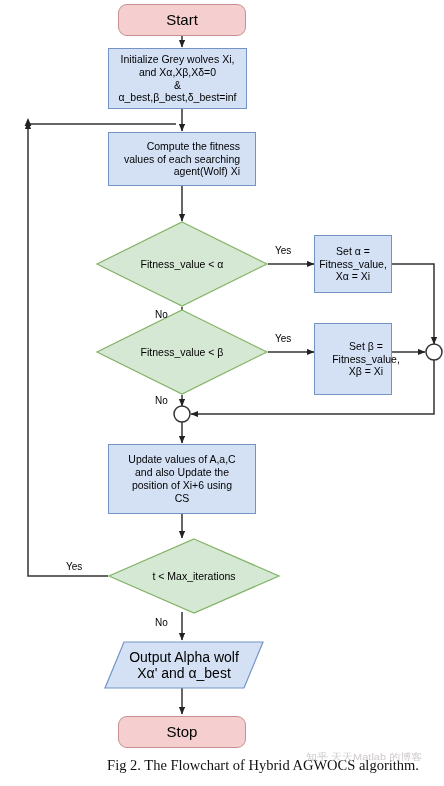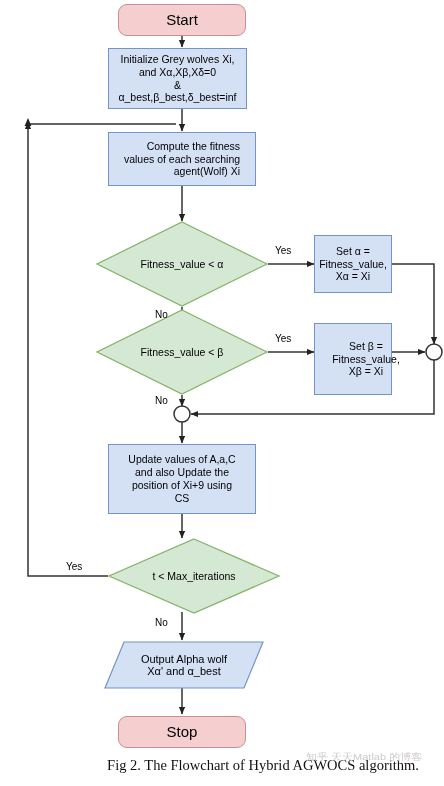--- a/index.html
+++ b/index.html
@@ -75,21 +75,21 @@
     left: 0; top: 0;
   }
   .io-label {
     position: absolute;
     left: 0; top: 0;
     width: 100%;
     height: 100%;
     display: flex;
     align-items: center;
     justify-content: center;
-    font-size: 11px;
+    font-size: 14px;
     color: #000;
     text-align: center;
     white-space: pre-line;
   }
   .edge-label {
     position: absolute;
     font-size: 10px;
     color: #000;
     z-index: 4;
     background: transparent;
@@ -198,21 +198,21 @@
   </svg>
   <div class="decision-label">Fitness_value  &lt; β</div>
 </div>
 
 <div class="node process" style="left:314px; top:323px; width:78px; height:72px;padding-left:26px;">Set β =
 Fitness_value,
 Xβ = Xi</div>
 
 <div class="node process" style="left:108px; top:444px; width:148px; height:70px;">Update values of A,a,C
 and also Update the
-position of Xi+9 using
+position of Xi+6 using
 CS</div>
 
 <div class="decision-wrap" style="left:108px; top:538px; width:172px; height:76px;">
   <svg width="172" height="76" viewBox="0 0 172 76" xmlns="http://www.w3.org/2000/svg">
     <polygon points="86,1 171,38 86,75 1,38" fill="#d5e8d4" stroke="#82b366" stroke-width="1.2"></polygon>
   </svg>
   <div class="decision-label">t  &lt; Max_iterations</div>
 </div>
 
 <div class="io-wrap" style="left:104px; top:641px; width:160px; height:48px;">

